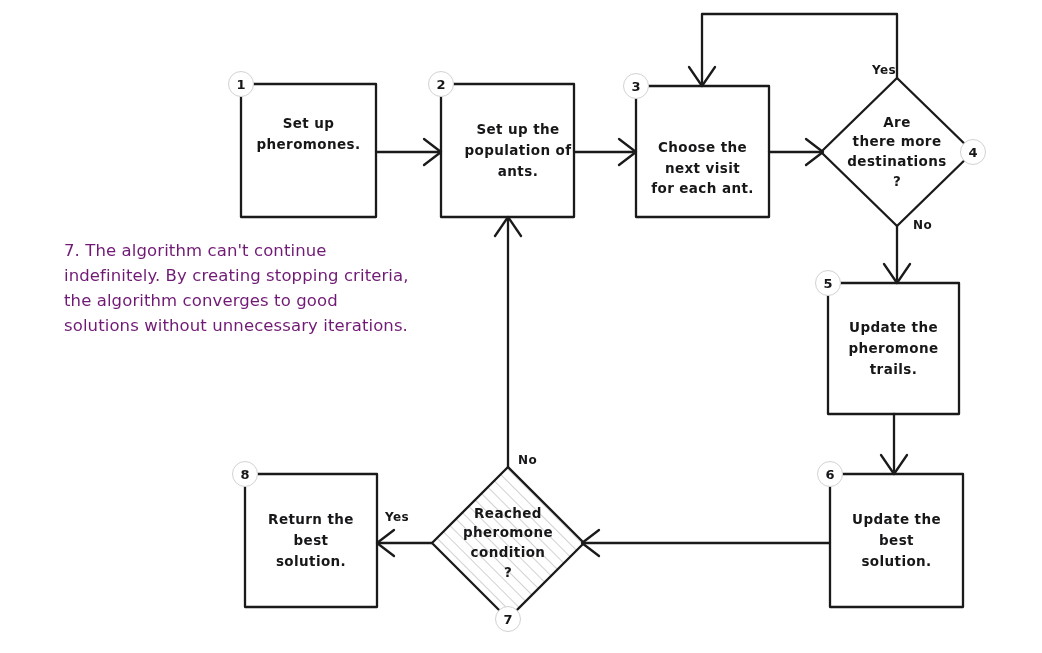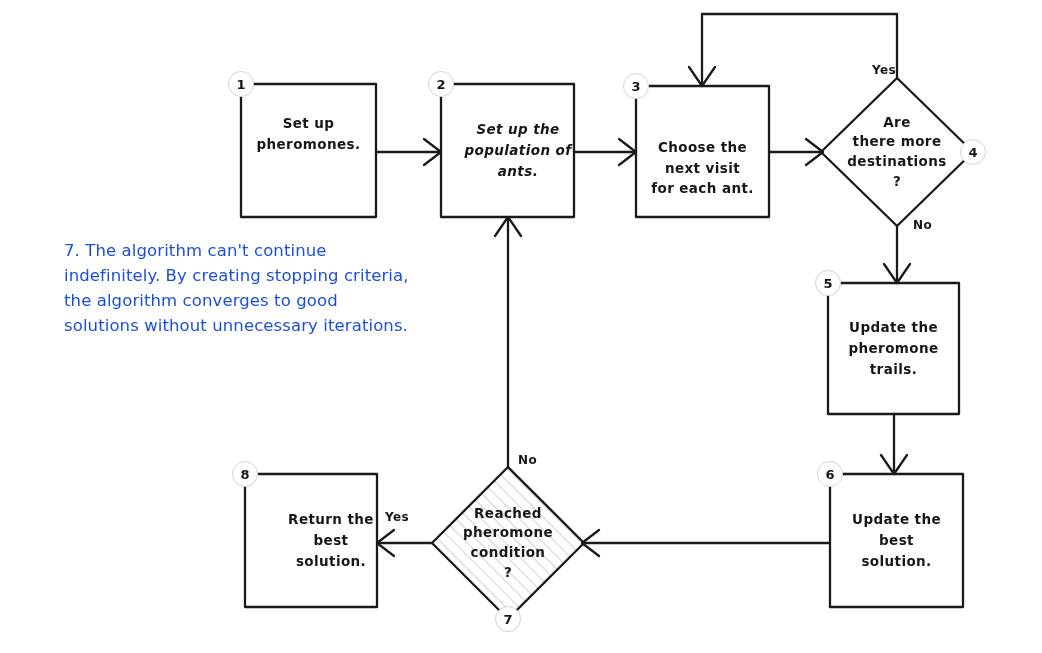--- a/index.html
+++ b/index.html
@@ -62,21 +62,21 @@
   }
   #annotation {
     position: absolute;
     left: 64px;
     top: 238px;
     width: 348px;
     font-family: "DejaVu Sans", sans-serif;
     font-size: 16.5px;
     font-weight: 400;
     line-height: 1.52;
-    color: #1d4ed8;
+    color: #701a75;
     letter-spacing: 0.1px;
   }
 </style>
 </head>
 <body>
 
 <svg id="canvas" viewBox="0 0 1042 653" xmlns="http://www.w3.org/2000/svg">
   <defs>
     <pattern id="hatch" width="9" height="9" patternTransform="rotate(-45)" patternUnits="userSpaceOnUse">
       <line x1="0" y1="0" x2="0" y2="9" stroke="#c9c9c9" stroke-width="1.7"></line>
@@ -136,41 +136,41 @@
 
     <g>
       <path d="M508,467 L508,220"></path>
       <path d="M495,236 L508,217 L521,236"></path>
     </g>
   </g>
 </svg>
 
 <div class="node-label" style="left:241px; top:84px; width:135px; height:100px;">Set up
 pheromones.</div>
-<div class="node-label" style="left:441px; top:84px; width:154px; height:133px;font-style:italic;">Set up the
+<div class="node-label" style="left:441px; top:84px; width:154px; height:133px;">Set up the
 population of
 ants.</div>
 <div class="node-label" style="left:636px; top:86px; width:133px; height:164px;">Choose the
 next visit
 for each ant.</div>
 <div class="node-label" style="left:821px; top:78px; width:152px; height:148px; line-height:1.45;text-align:center;">Are
 there more
 destinations
 ?</div>
 <div class="node-label" style="left:828px; top:283px; width:131px; height:131px;">Update the
 pheromone
 trails.</div>
 <div class="node-label" style="left:830px; top:474px; width:133px; height:133px;">Update the
 best
 solution.</div>
 <div class="node-label" style="left:432px; top:467px; width:152px; height:152px; line-height:1.45;">Reached
 pheromone
 condition
 ?</div>
-<div class="node-label" style="left:245px; top:474px; width:132px; height:133px;padding-left:20px;">Return the
+<div class="node-label" style="left:245px; top:474px; width:132px; height:133px;">Return the
 best
 solution.</div>
 
 <div class="badge" style="left:228px; top:71px;">1</div>
 <div class="badge" style="left:428px; top:71px;">2</div>
 <div class="badge" style="left:623px; top:73px;">3</div>
 <div class="badge" style="left:960px; top:139px;">4</div>
 <div class="badge" style="left:815px; top:270px;">5</div>
 <div class="badge" style="left:817px; top:461px;">6</div>
 <div class="badge" style="left:495px; top:606px;">7</div>

